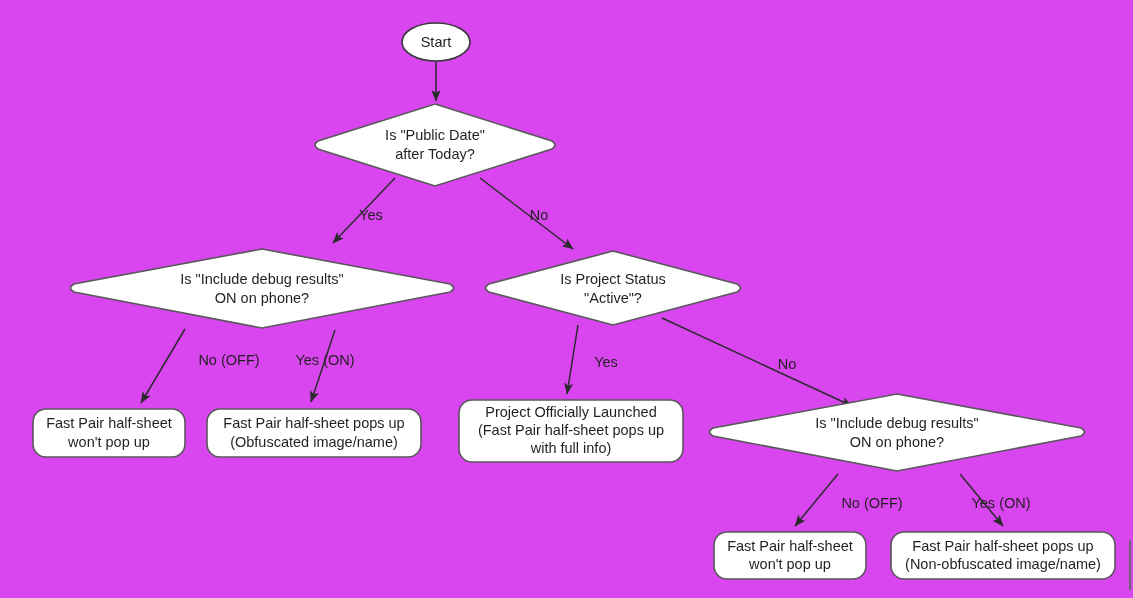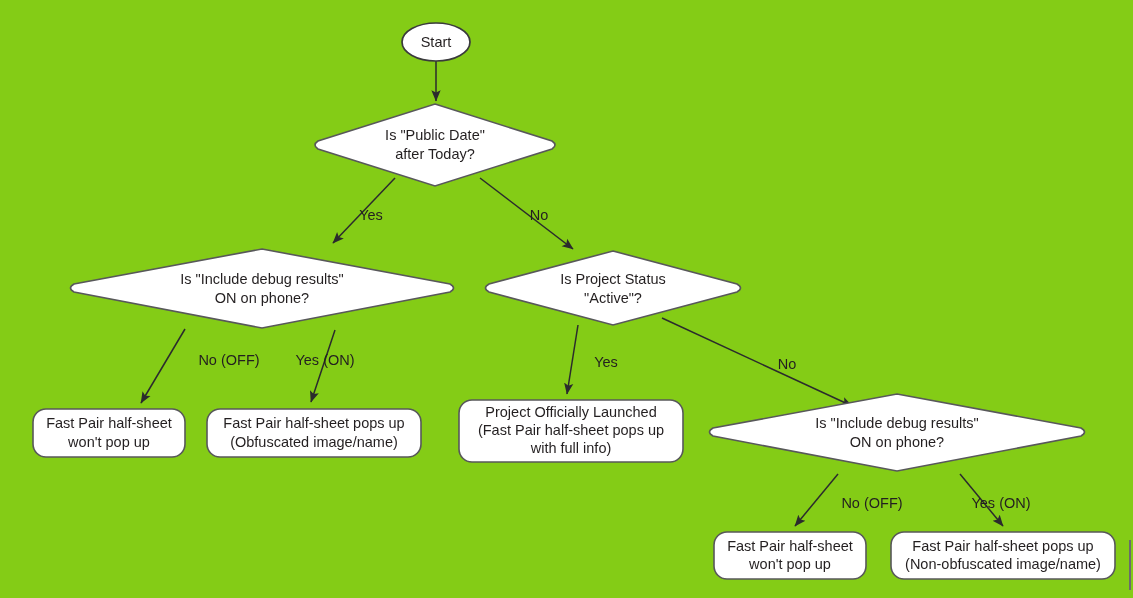--- a/index.html
+++ b/index.html
@@ -8,21 +8,21 @@
     padding: 0;
     background: #ffffff;
   }
   body {
     font-family: "Liberation Sans", sans-serif;
   }
   #canvas-wrap {
     position: relative;
     width: 1133px;
     height: 598px;
-    background: #84cc16;
+    background: #d946ef;
     overflow: hidden;
   }
   svg#flow {
     position: absolute;
     left: 0;
     top: 0;
     width: 1133px;
     height: 598px;
     display: block;
   }

